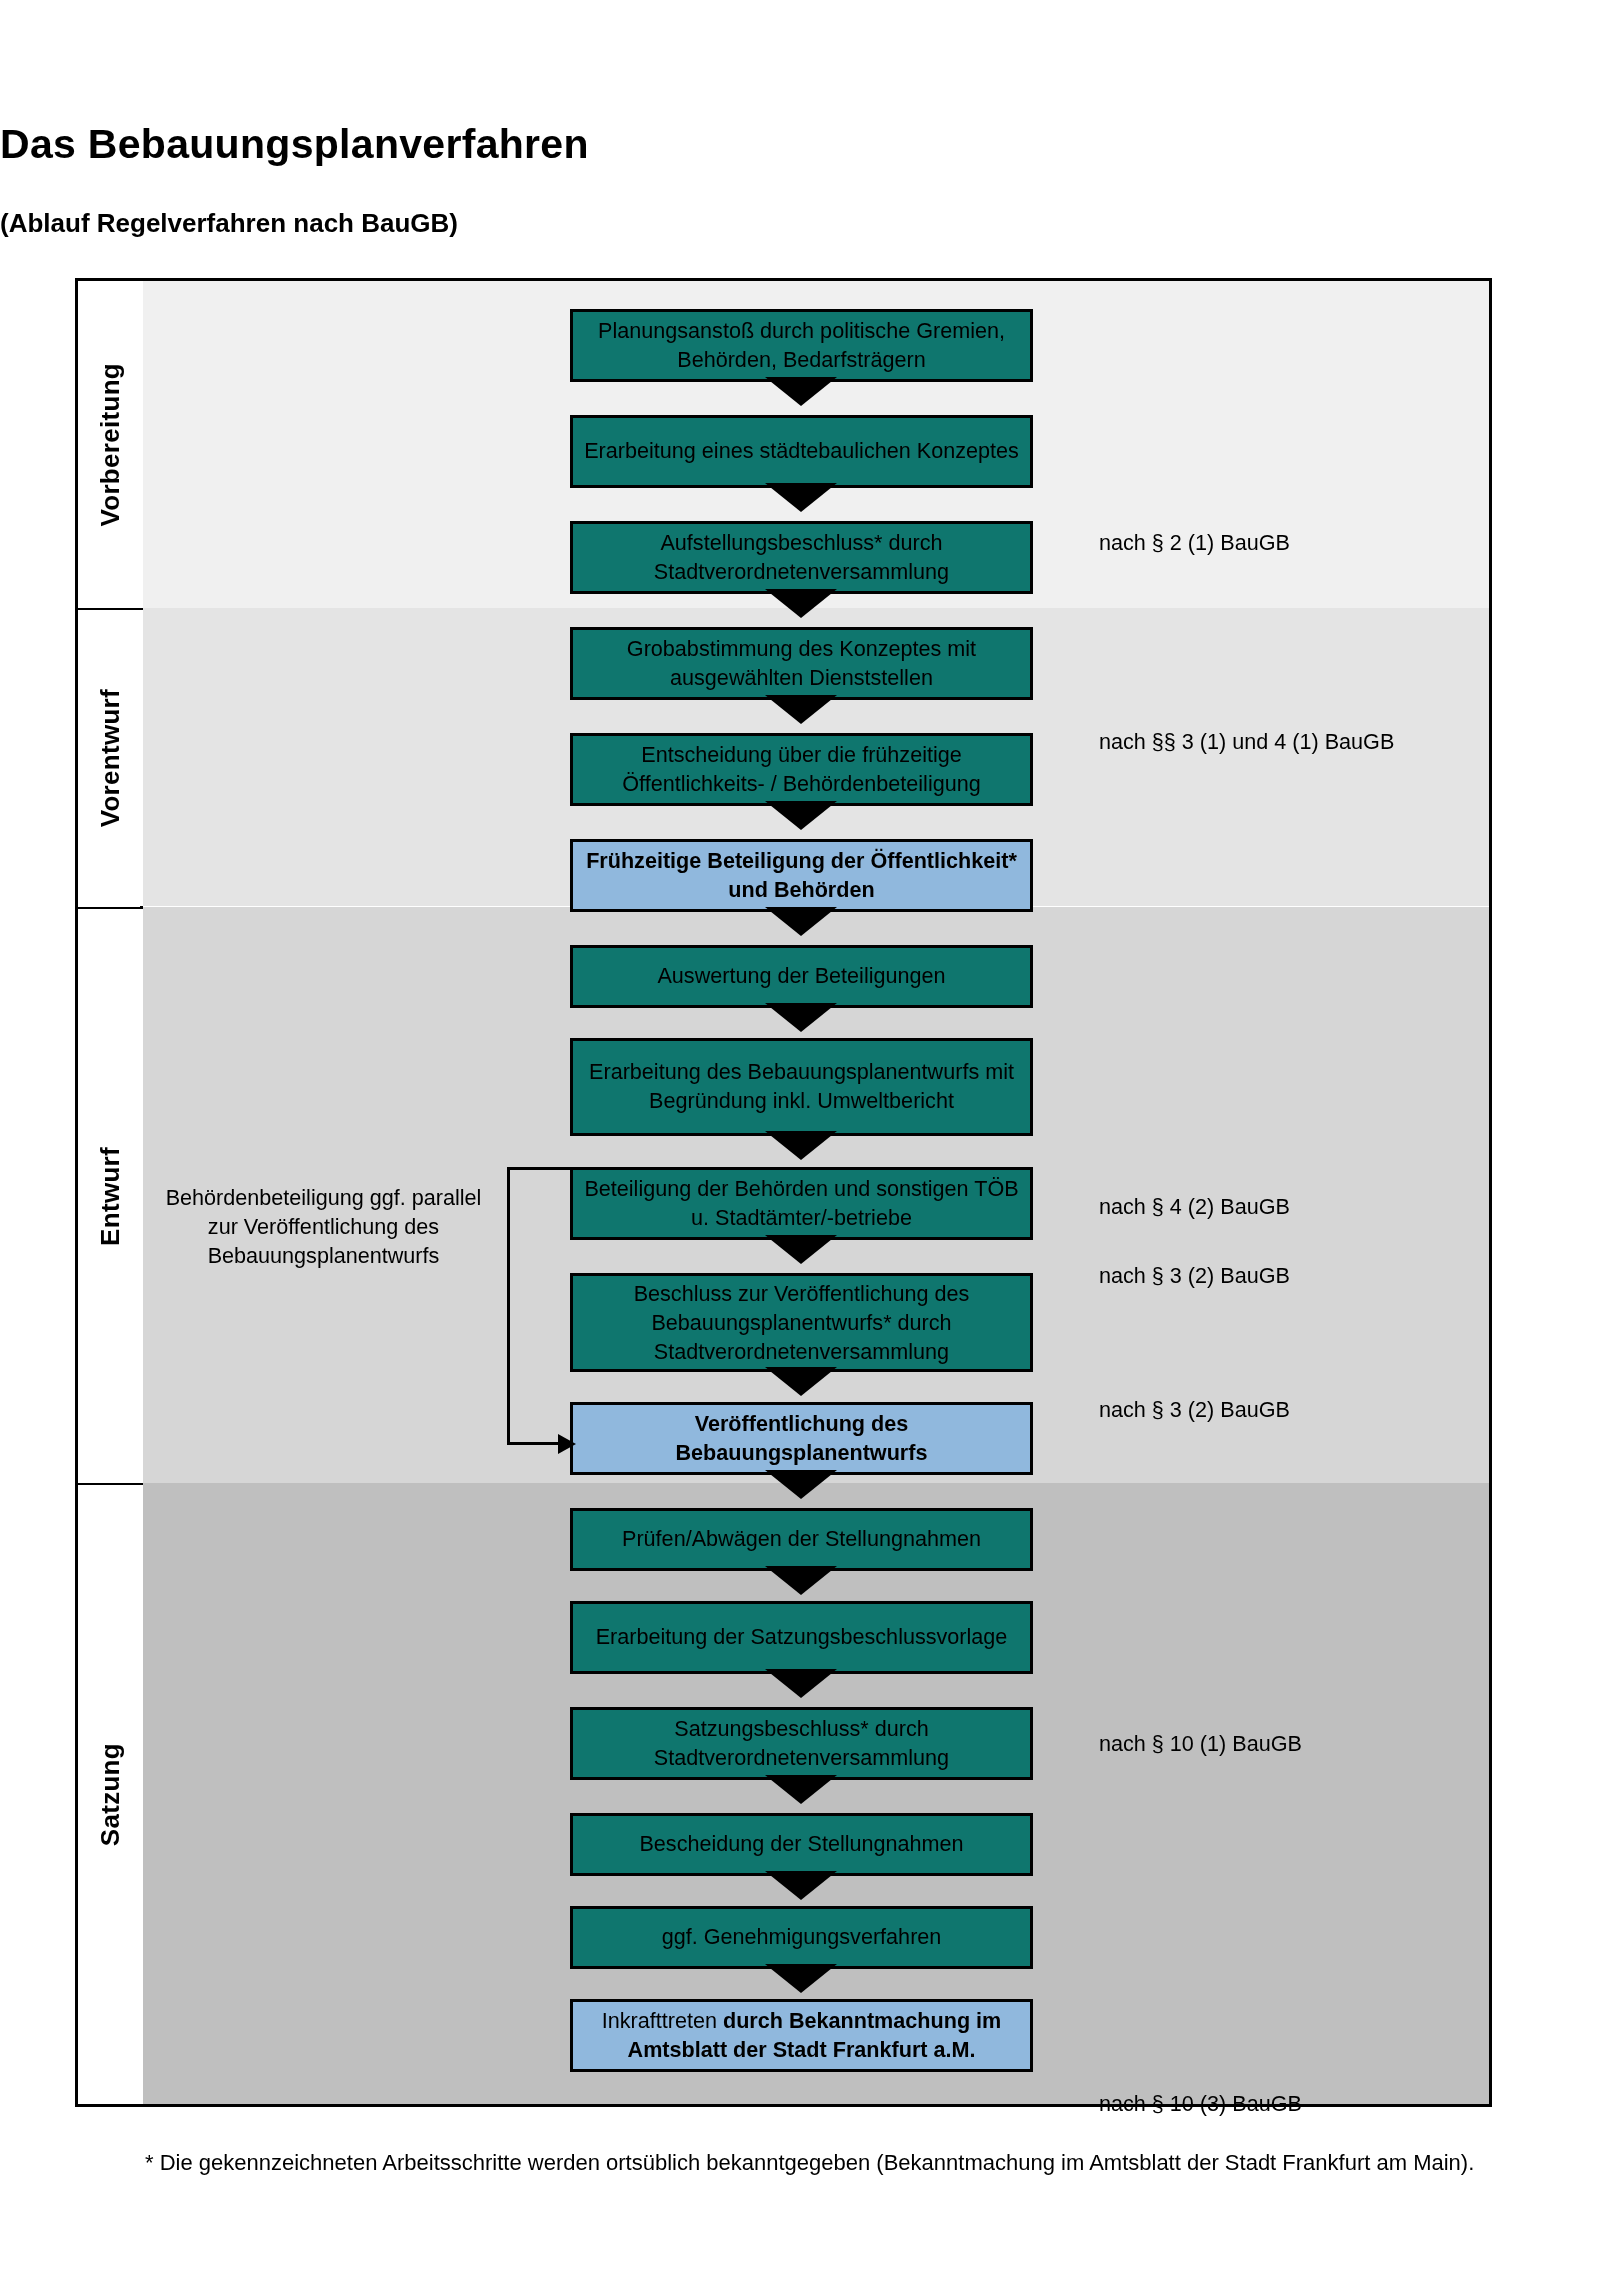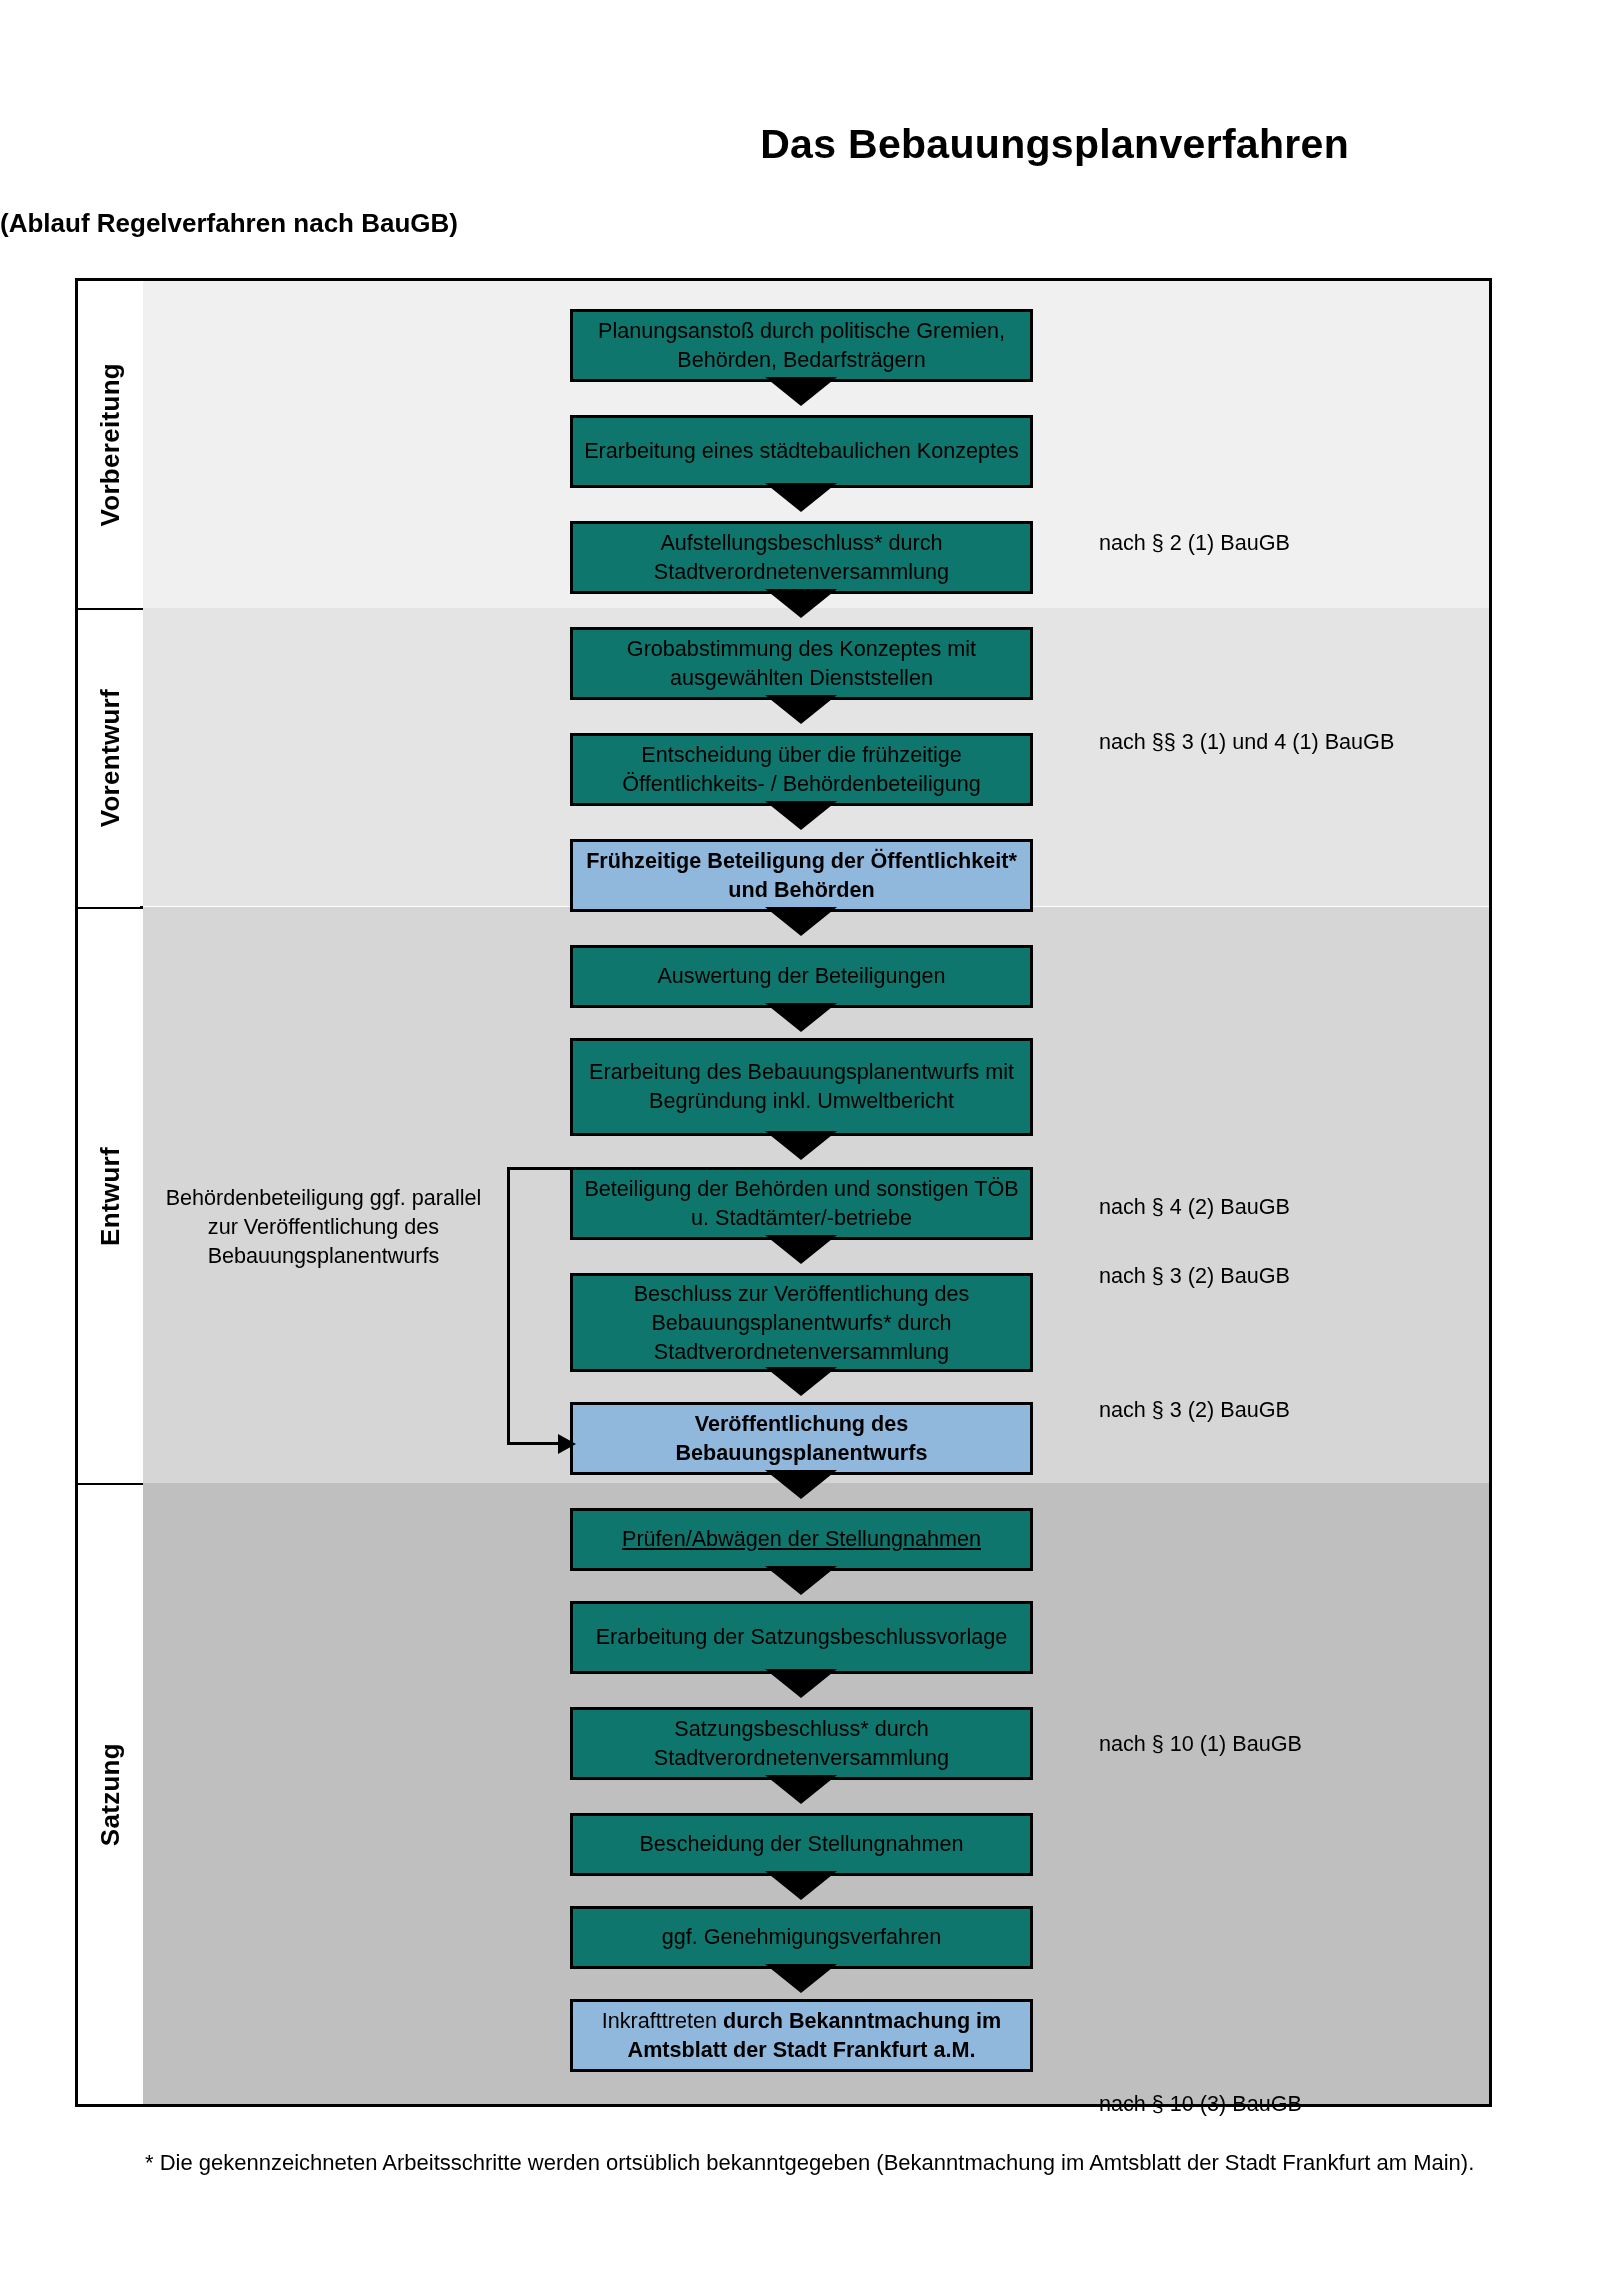--- a/index.html
+++ b/index.html
@@ -1,20 +1,20 @@
 <!DOCTYPE html>
 <html style="font-size:10.5px"><head>
 <meta charset="utf-8">
 <style>
   html,body{margin:0;padding:0;background:#fff;}
   body{width:1623px;height:2295px;position:relative;
        font-family:"Liberation Sans","DejaVu Sans",sans-serif;color:#000;}
 
   
-  #title{position:absolute;left:0;top:121px;width:1349px;text-align:right;
+  #title{position:absolute;left:0;top:121px;width:1349px;text-align:left;
          font-size:41px;font-weight:bold;letter-spacing:0.3px;}
   #subtitle{position:absolute;left:0;top:208px;width:1623px;text-align:left;
             font-size:26px;font-weight:bold;}
 
   
   #frame{position:absolute;left:75px;top:278px;width:1417px;height:1829px;
          border:3.3px solid #000;box-sizing:border-box;}
 
   
   #phasecol{position:absolute;left:0;top:0;width:65px;height:100%;
@@ -130,21 +130,21 @@
       </div>
       <div class="arrow" style="top: 954px;"></div>
       <div class="box" style="top: 992px; height: 99px; align-items: flex-end;">
         <div><b>Beschluss zur Veröffentlichung des Bebauungsplanentwurfs*</b> durch Stadtverordnetenversammlung</div>
       </div>
       <div class="arrow" style="top: 1086px;"></div>
       <div class="box blue" style="top: 1121px; height: 73px;">
         <div>Veröffentlichung des Bebauungsplanentwurfs</div>
       </div>
       <div class="arrow" style="top: 1189px;"></div>
-      <div class="box" style="top: 1227px; height: 63px; text-decoration: underline;">
+      <div class="box" style="top: 1227px; height: 63px;">
         <div>Prüfen/Abwägen der Stellungnahmen</div>
       </div>
       <div class="arrow" style="top: 1285px;"></div>
       <div class="box" style="top: 1320px; height: 73px;">
         <div>Erarbeitung der Satzungsbeschlussvorlage</div>
       </div>
       <div class="arrow" style="top: 1388px;"></div>
       <div class="box" style="top: 1426px; height: 73px;">
         <div><b>Satzungsbeschluss*</b> durch Stadtverordnetenversammlung</div>
       </div>

